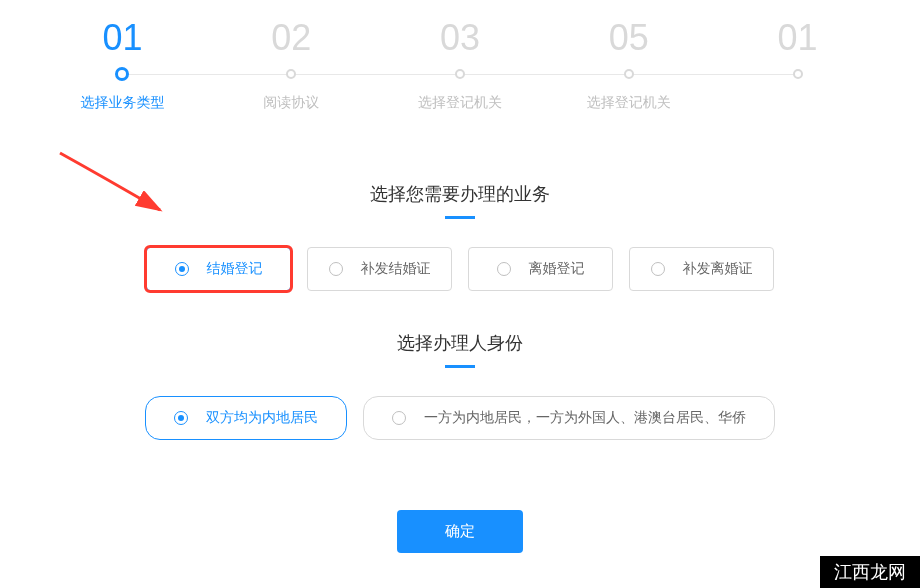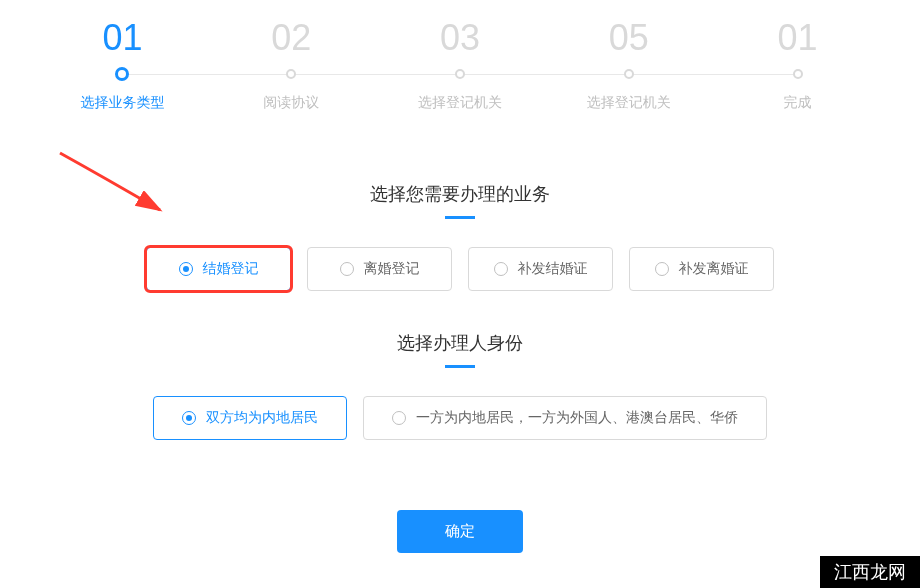--- a/index.html
+++ b/index.html
@@ -15,28 +15,28 @@
     .step-line { position: absolute; height: 1px; background: #e8e8e8; top: 50%; width: 100%; left: 50%; z-index: 1; }
     .step:last-child .step-line { display: none; }
     .step-label { font-size: 14px; color: #bfbfbf; margin-top: 8px; }
     .step.active .step-label { color: #1890ff; }
     
     .content { text-align: center; padding-top: 50px; }
     .section-title { font-size: 18px; color: #333; margin-top: 20px; }
     .title-underline { width: 30px; height: 3px; background: #1890ff; margin: 10px auto 28px; }
     
     .options { display: flex; justify-content: center; gap: 16px; margin-bottom: 40px; }
-    .option { border: 1px solid #d9d9d9; border-radius: 4px; padding: 12px 20px; display: flex; align-items: center; gap: 10px; cursor: pointer; font-size: 14px; color: #666; background: #fff; min-width: 145px; justify-content: center; }
+    .option { border: 1px solid #d9d9d9; border-radius: 4px; padding: 12px 20px; display: flex; align-items: center; gap: 18px; cursor: pointer; font-size: 14px; color: #666; background: #fff; min-width: 145px; justify-content: center; }
     .option.selected { border-color: #1890ff; color: #1890ff; }
     .option.highlighted { outline: 3px solid #ff3b30; outline-offset: -1px; }
     .radio { width: 14px; height: 14px; border-radius: 50%; border: 1px solid #bfbfbf; display: inline-flex; align-items: center; justify-content: center; flex-shrink: 0; }
     .option.selected .radio { border-color: #1890ff; }
     .radio-inner { width: 6px; height: 6px; border-radius: 50%; background: #1890ff; display: none; }
     .option.selected .radio-inner { display: block; }
-    .option-wide { min-width: auto; padding: 12px 28px; }
+    .option-wide { min-width: auto; padding: 12px 28px; border-radius: 15px; }
     
     .confirm-btn { background: #1890ff; color: #fff; border: none; border-radius: 4px; padding: 12px 48px; font-size: 15px; cursor: pointer; margin-top: 30px; }
     
     .arrow { position: absolute; top: 148px; left: 55px; z-index: 10; }
     
     .watermark { position: absolute; bottom: 0; right: 0; background: #000; color: #fff; font-size: 18px; padding: 4px 14px; font-weight: 500; margin-left: 24px; }
   </style>
 </head>
 <body>
 
@@ -71,21 +71,20 @@
         <div class="step-dot"></div>
         <div class="step-line"></div>
       </div>
     <div class="step-label">选择登记机关</div>
   </div>
   <div class="step">
     <div class="step-num">01</div>
     <div class="step-dot-row">
         <div class="step-dot"></div>
       </div>
-    <div class="step-label">完成</div>
   </div>
 </div>
 
 <svg class="arrow" width="120" height="80" viewBox="0 0 120 80">
   <defs>
       <marker id="ah" markerWidth="10" markerHeight="10" refX="8" refY="3" orient="auto">
         <path d="M0,0 L0,6 L9,3 z" fill="#ff3b30"></path>
       </marker>
     </defs>
   <path d="M 5 5 Q 50 30 105 62" stroke="#ff3b30" stroke-width="3" fill="none" marker-end="url(#ah)"></path>
@@ -96,25 +95,25 @@
   <div class="title-underline"></div>
   <div class="options">
     <div class="option selected highlighted">
       <span class="radio">
           <span class="radio-inner"></span>
         </span>
       <span>结婚登记</span>
     </div>
     <div class="option">
       <span class="radio"></span>
-      <span>离婚登记</span>
+      <span>补发结婚证</span>
     </div>
     <div class="option">
       <span class="radio"></span>
-      <span>补发结婚证</span>
+      <span>离婚登记</span>
     </div>
     <div class="option">
       <span class="radio"></span>
       <span>补发离婚证</span>
     </div>
   </div>
 
   <div class="section-title">选择办理人身份</div>
   <div class="title-underline"></div>
   <div class="options">

